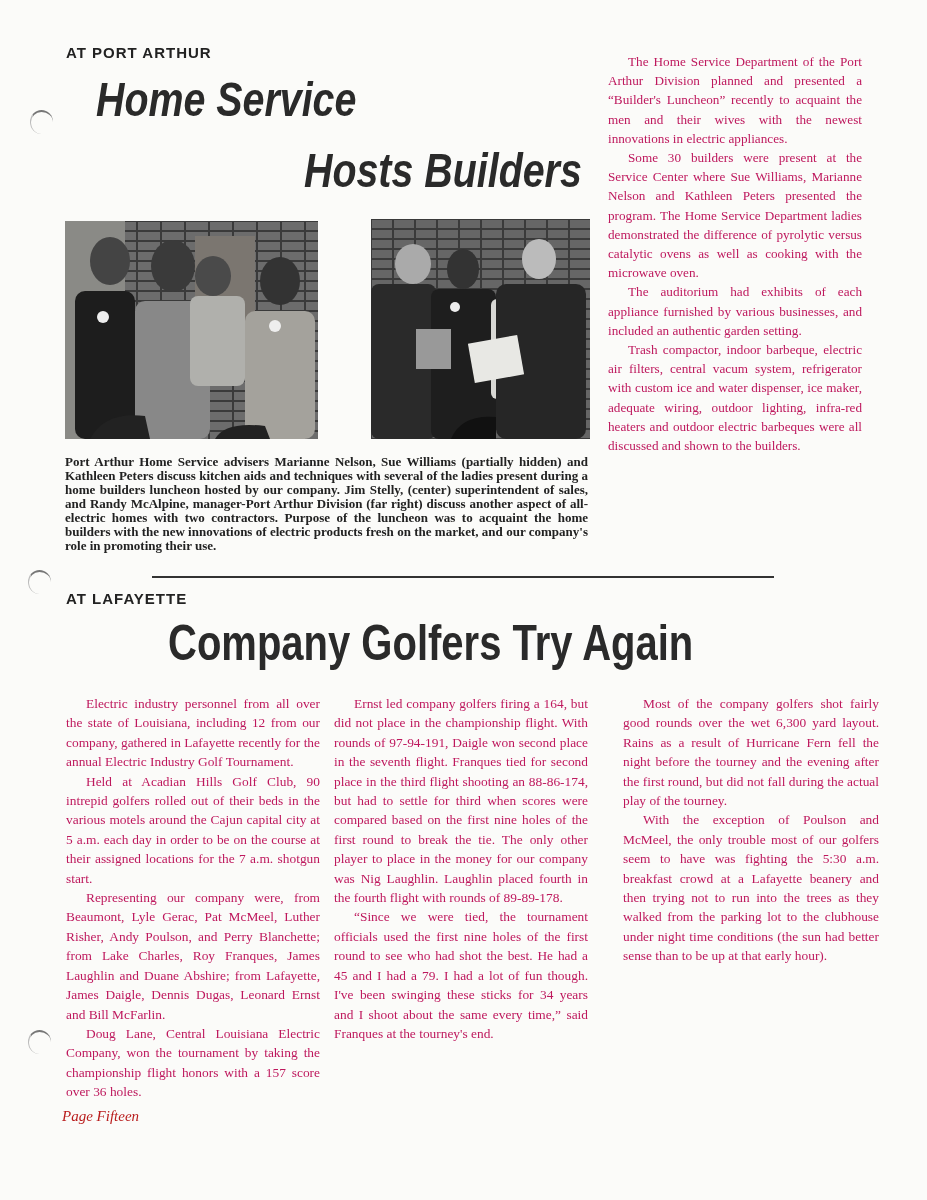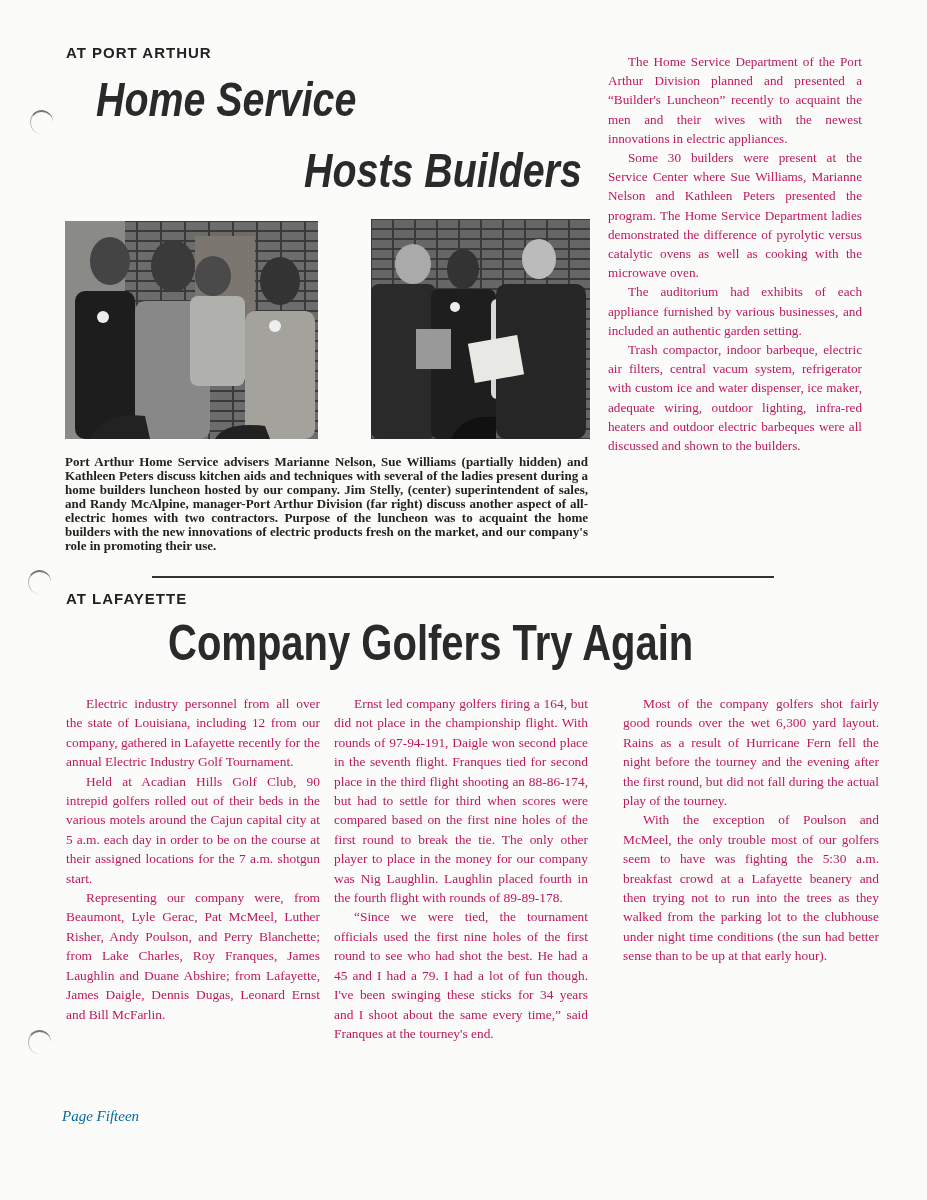--- a/index.html
+++ b/index.html
@@ -23,21 +23,21 @@
   .col p { margin: 0; text-indent: 20px; }
   .caption {
     font-size: 13px; line-height: 14px; font-weight: bold; text-align: justify; color: #222;
   }
   .photo { background: #555; overflow: hidden; }
   .punch {
     width: 22px; height: 22px; border-radius: 50%; border-top: 2px solid #777;
     border-left: 1px solid #bbb; background: transparent;
   }
   .rule { height: 2px; background: #333; }
-  .footer { font-style: italic; font-size: 15px; color: #0369a1; }
+  .footer { font-style: italic; font-size: 15px; color: #b91c1c; }
 </style>
 </head>
 <body>
 
 <div class="abs punch" style="left:30px;top:110px;"></div>
 <div class="abs punch" style="left:28px;top:570px;"></div>
 <div class="abs punch" style="left:28px;top:1030px;"></div>
 
 <div class="abs kicker" style="left:66px;top:44px;">AT PORT ARTHUR</div>
 
@@ -103,20 +103,21 @@
 
 <div class="abs rule" style="left:152px;top:576px;width:622px;"></div>
 
 <div class="abs kicker" style="left:66px;top:590px;">AT LAFAYETTE</div>
 <div class="abs headline" style="left:168px;top:614px;font-size:50px;transform:scaleX(0.80);">Company Golfers Try Again</div>
 
 <div class="abs col" style="left:66px;top:694px;width:254px;">
   <p>Electric industry personnel from all over the state of Louisiana, including 12 from our company, gathered in Lafayette recently for the annual Electric Industry Golf Tournament.</p>
   <p>Held at Acadian Hills Golf Club, 90 intrepid golfers rolled out of their beds in the various motels around the Cajun capital city at 5 a.m. each day in order to be on the course at their assigned locations for the 7 a.m. shotgun start.</p>
   <p>Representing our company were, from Beaumont, Lyle Gerac, Pat McMeel, Luther Risher, Andy Poulson, and Perry Blanchette; from Lake Charles, Roy Franques, James Laughlin and Duane Abshire; from Lafayette, James Daigle, Dennis Dugas, Leonard Ernst and Bill McFarlin.</p>
+  <p>Doug Lane, Central Louisiana Electric Company, won the tournament by taking the championship flight honors with a 157 score over 36 holes.</p>
 </div>
 
 <div class="abs col" style="left:334px;top:694px;width:254px;">
   <p>Ernst led company golfers firing a 164, but did not place in the championship flight. With rounds of 97-94-191, Daigle won second place in the seventh flight. Franques tied for second place in the third flight shooting an 88-86-174, but had to settle for third when scores were compared based on the first nine holes of the first round to break the tie. The only other player to place in the money for our company was Nig Laughlin. Laughlin placed fourth in the fourth flight with rounds of 89-89-178.</p>
   <p>“Since we were tied, the tournament officials used the first nine holes of the first round to see who had shot the best. He had a 45 and I had a 79. I had a lot of fun though. I've been swinging these sticks for 34 years and I shoot about the same every time,” said Franques at the tourney's end.</p>
 </div>
 
 <div class="abs col" style="left:606px;top:694px;width:256px;margin-left:17px;">
   <p>Most of the company golfers shot fairly good rounds over the wet 6,300 yard layout. Rains as a result of Hurricane Fern fell the night before the tourney and the evening after the first round, but did not fall during the actual play of the tourney.</p>
   <p>With the exception of Poulson and McMeel, the only trouble most of our golfers seem to have was fighting the 5:30 a.m. breakfast crowd at a Lafayette beanery and then trying not to run into the trees as they walked from the parking lot to the clubhouse under night time conditions (the sun had better sense than to be up at that early hour).</p>

